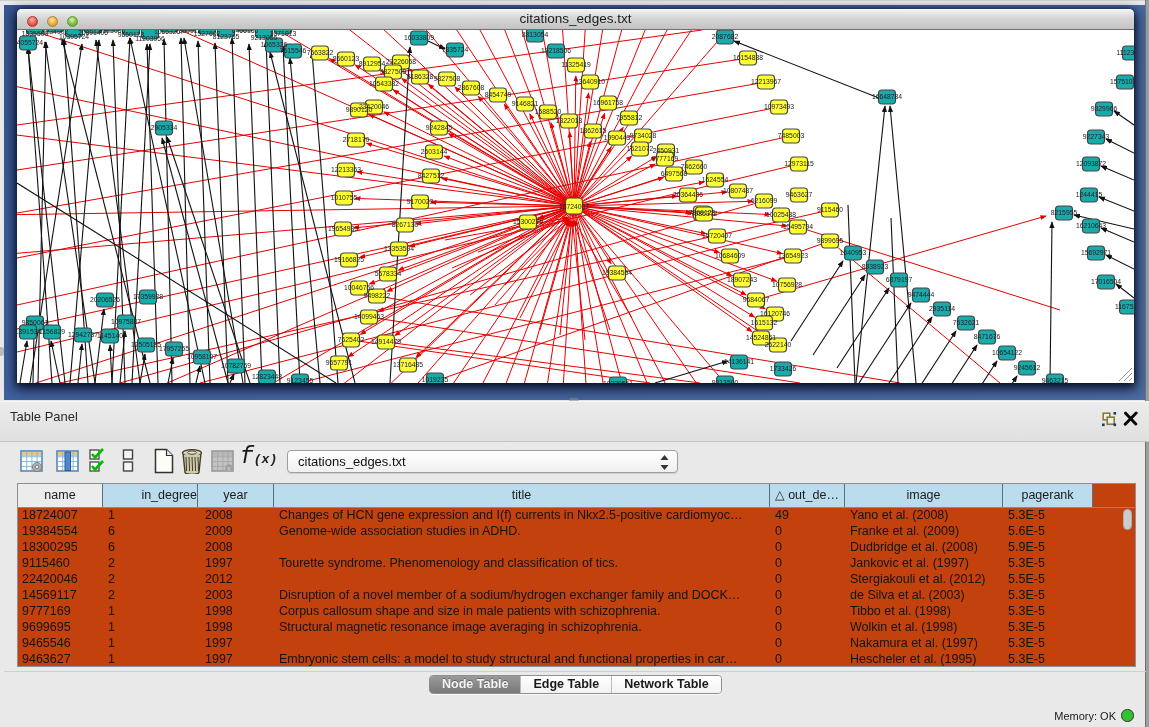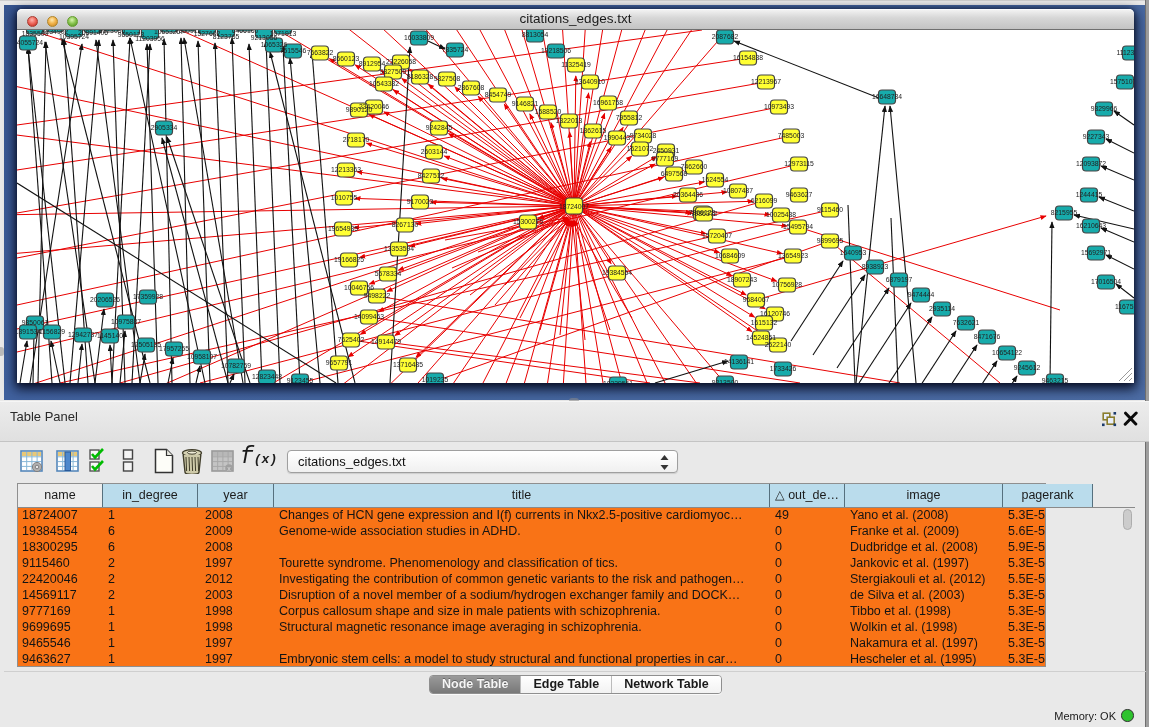--- a/index.html
+++ b/index.html
@@ -14,21 +14,21 @@
 .tl{position:absolute;top:7px;width:11px;height:11px;border-radius:50%}
 #canvas{position:absolute;left:0;top:21px;width:1117px;height:353px;background:#fff}
 #tphead{position:absolute;left:0;top:401px;width:1149px;height:41px;
  background:linear-gradient(#ececec,#e0e0e0);border-top:1px solid #f6f6f6;border-bottom:1px solid #c4c4c4}
 #tphead .t{position:absolute;left:10px;top:7px;font-size:13px;color:#2a2a2a}
 #fx{position:absolute;left:240px;top:444px;width:30px;height:26px;color:#1a1a1a;
  font-family:Liberation Mono, monospace;font-style:italic}
 #combo{position:absolute;left:287px;top:450px;width:391px;height:23px;background:linear-gradient(#ffffff,#f0f0f0);
  border:1px solid #9f9f9f;border-radius:4px;box-shadow:0 1px 1px rgba(0,0,0,.12)}
 #combo .t{position:absolute;left:10px;top:3px;font-size:13px;color:#111}
-#tblbox{position:absolute;left:17px;top:483px;width:1029px;height:184px;background:#f97316;
+#tblbox{position:absolute;left:17px;top:483px;width:1119px;height:184px;background:#c2410c;
  border:1px solid #8f8f8f}
 .hd{position:absolute;top:0;height:23px;background:#badcec;border-right:1px solid #56707e;
  font-size:12.5px;color:#1b1b1b;text-align:center;line-height:23px}
 .cell{position:absolute;font-size:12.5px;color:#141414;white-space:nowrap}
 #tabs{position:absolute;left:429px;top:675px;height:19px;border:1px solid #8f8f8f;border-radius:4px;
  overflow:hidden;display:flex;box-shadow:0 1px 0 rgba(255,255,255,.7)}
 #tabs div{font-size:12.5px;font-weight:bold;padding:0 12px;line-height:17px}
 #memory{position:absolute;right:33px;top:710px;font-size:11px;color:#1a1a1a}
 </style></head><body>
 <div style="position:absolute;left:0;top:0;width:1149px;height:1px;background:#cfcfcf"></div>
@@ -631,21 +631,21 @@
 <div id="fx"><span style="font-size:23px">f</span><span style="font-size:13px;font-weight:bold">(x)</span></div>
 <div id="combo">
     <div class="t">citations_edges.txt</div>
     <svg width="9" height="15" viewBox="0 0 9 15" style="position:absolute;right:8px;top:4px">
       <path d="M4.5 0 L8.5 5 L0.5 5 Z" fill="#333"></path>
       <path d="M4.5 15 L8.5 10 L0.5 10 Z" fill="#333"></path>
     </svg>
   </div>
 <div id="tblbox">
     <div class="hd" style="left:0px;width:85px;background:#ececec;">name</div>
-    <div class="hd" style="left:85px;width:95px;">in_degree</div>
+    <div class="hd" style="left:85px;width:95px;text-align:right;">in_degree</div>
     <div class="hd" style="left:180px;width:76px;">year</div>
     <div class="hd" style="left:256px;width:496px;">title</div>
     <div class="hd" style="left:752px;width:75px;">△ out_de…</div>
     <div class="hd" style="left:827px;width:158px;">image</div>
     <div class="hd" style="left:985px;width:90px;">pagerank</div>
     <div style="position:absolute;left:0;top:23px;width:1117px;height:1px;background:#8a8a8a"></div>
     <div class="cell" style="left:4px;top:24px">18724007</div>
     <div class="cell" style="left:90px;top:24px">1</div>
     <div class="cell" style="left:187px;top:24px">2008</div>
     <div class="cell" style="left:261px;top:24px">Changes of HCN gene expression and I(f) currents in Nkx2.5-positive cardiomyoc…</div>
@@ -668,21 +668,20 @@
     <div class="cell" style="left:4px;top:72px">9115460</div>
     <div class="cell" style="left:90px;top:72px">2</div>
     <div class="cell" style="left:187px;top:72px">1997</div>
     <div class="cell" style="left:261px;top:72px">Tourette syndrome. Phenomenology and classification of tics.</div>
     <div class="cell" style="left:757px;top:72px">0</div>
     <div class="cell" style="left:832px;top:72px">Jankovic et al. (1997)</div>
     <div class="cell" style="left:990px;top:72px">5.3E-5</div>
     <div class="cell" style="left:4px;top:88px">22420046</div>
     <div class="cell" style="left:90px;top:88px">2</div>
     <div class="cell" style="left:187px;top:88px">2012</div>
-    <div class="cell" style="left:261px;top:88px">Investigating the contribution of common genetic variants to the risk and pathogen…</div>
     <div class="cell" style="left:757px;top:88px">0</div>
     <div class="cell" style="left:832px;top:88px">Stergiakouli et al. (2012)</div>
     <div class="cell" style="left:990px;top:88px">5.5E-5</div>
     <div class="cell" style="left:4px;top:104px">14569117</div>
     <div class="cell" style="left:90px;top:104px">2</div>
     <div class="cell" style="left:187px;top:104px">2003</div>
     <div class="cell" style="left:261px;top:104px">Disruption of a novel member of a sodium/hydrogen exchanger family and DOCK…</div>
     <div class="cell" style="left:757px;top:104px">0</div>
     <div class="cell" style="left:832px;top:104px">de Silva et al. (2003)</div>
     <div class="cell" style="left:990px;top:104px">5.3E-5</div>

